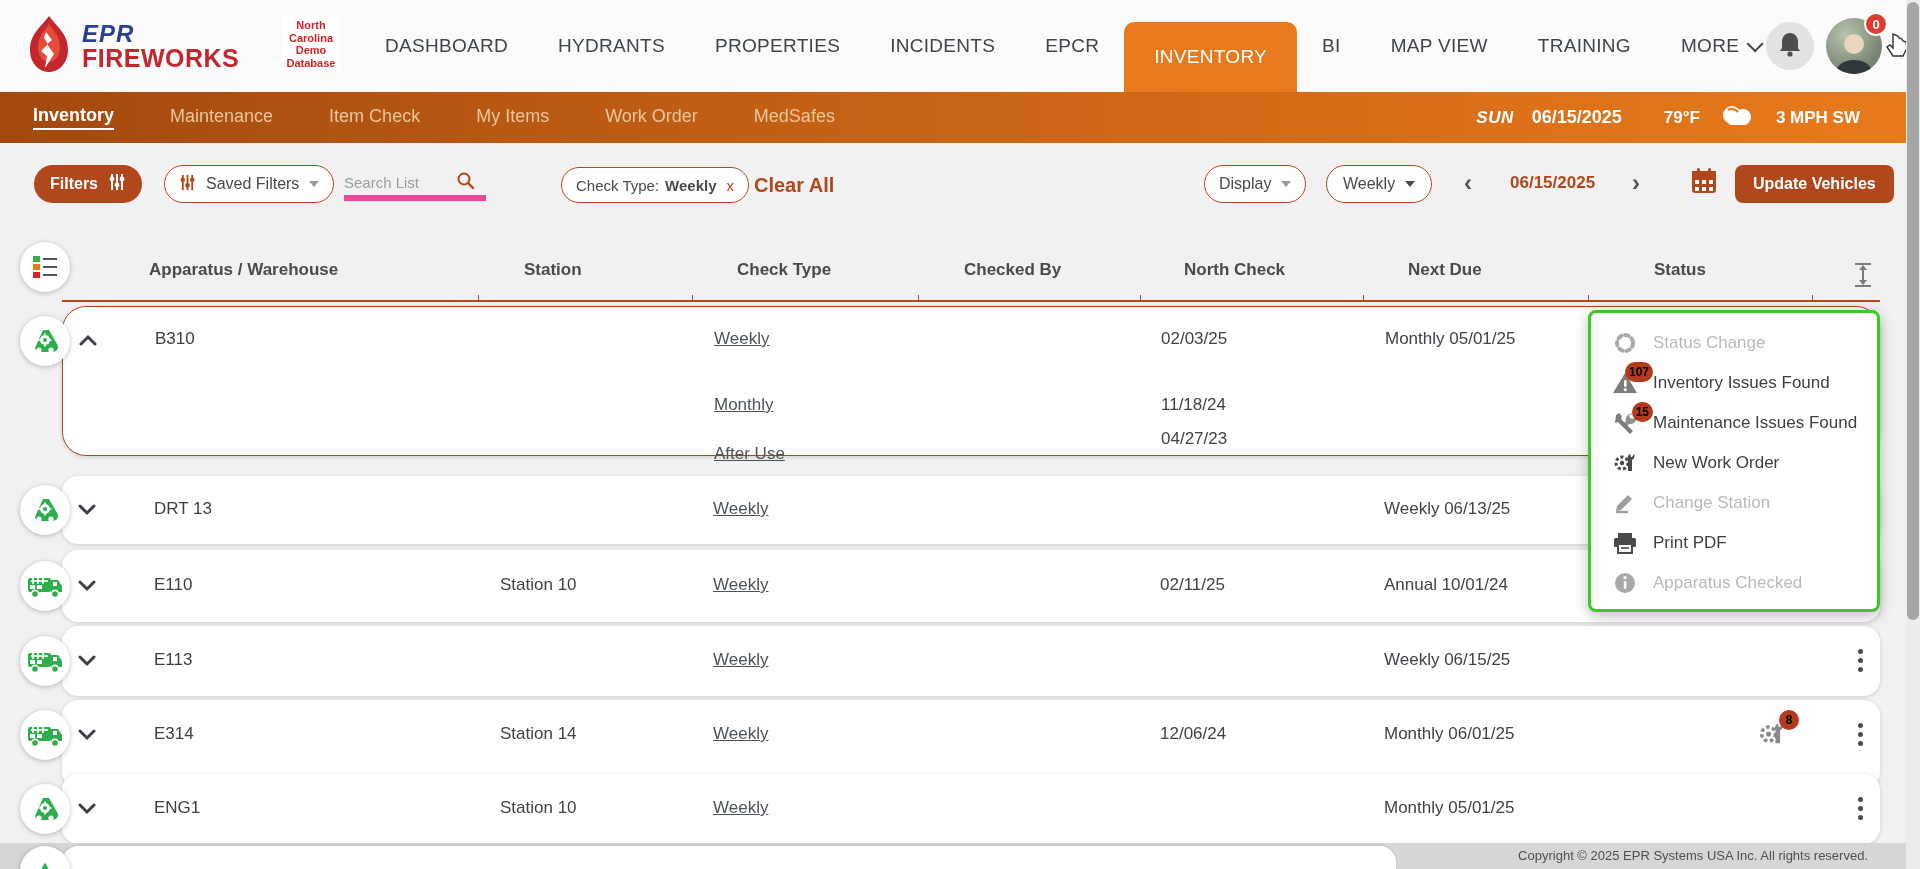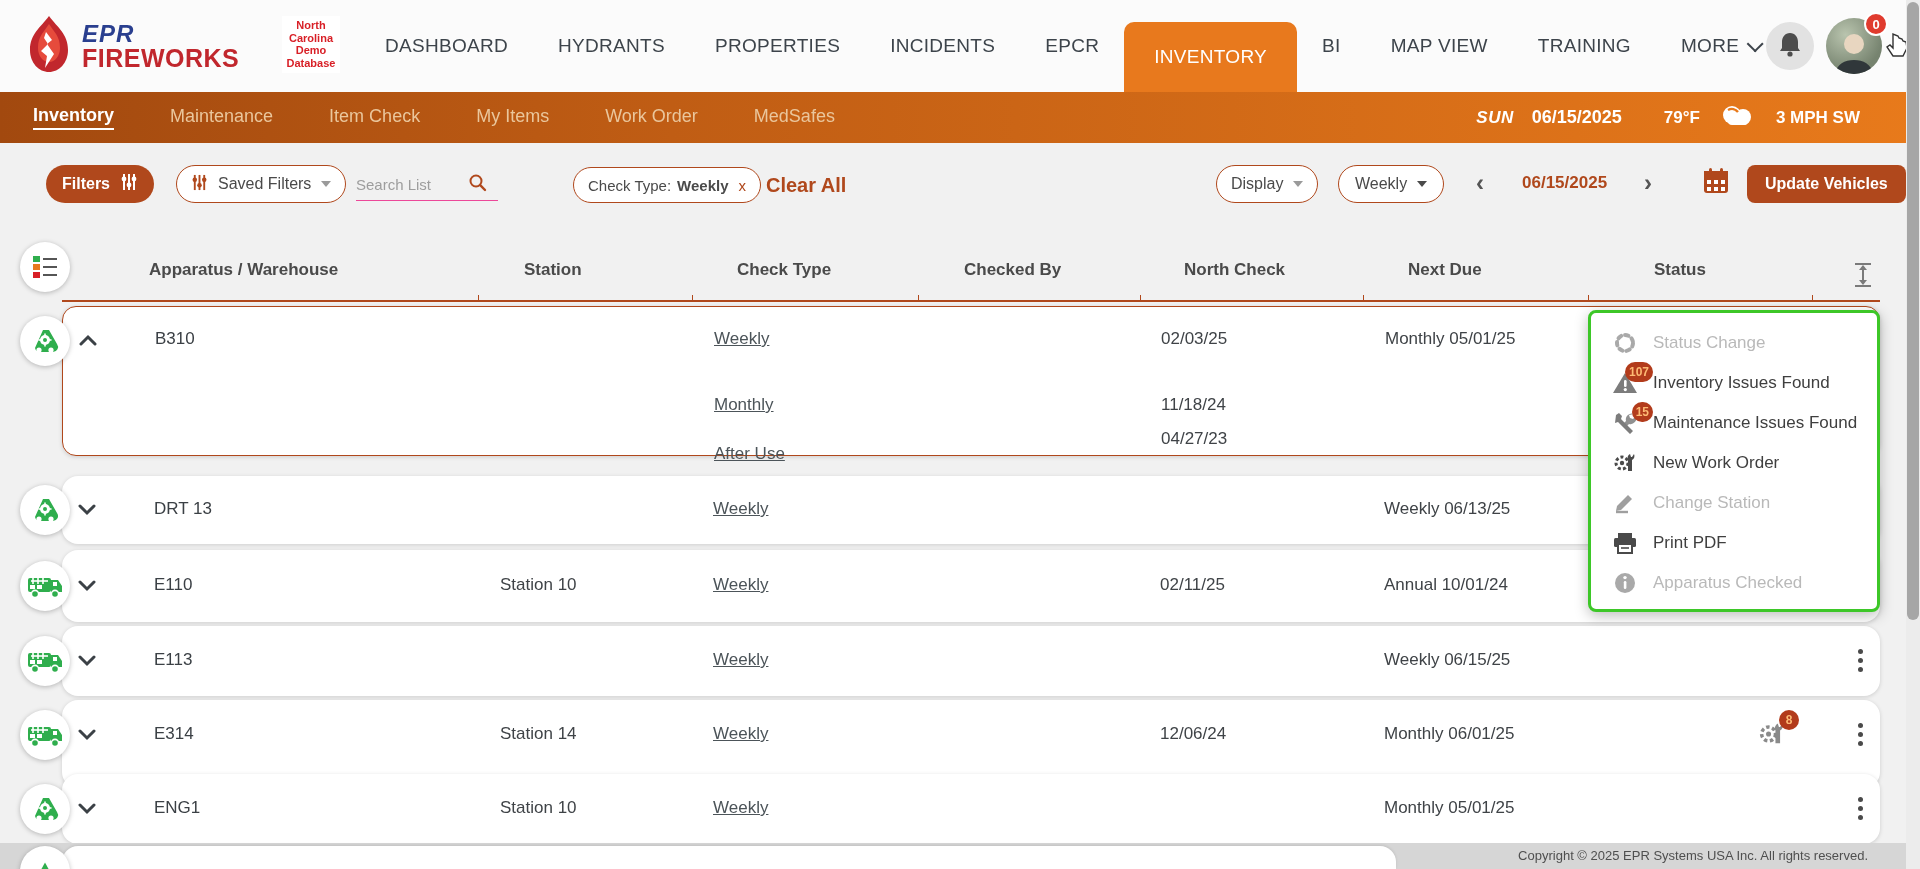--- a/index.html
+++ b/index.html
@@ -28,28 +28,28 @@
 
   
   .subnav { position:absolute; left:0; top:92px; width:1920px; height:51px; background:linear-gradient(90deg,#a2490f 0%, #c05d14 35%, #e87a1b 100%); display:flex; align-items:center; }
   .subnav-item { font-size:18px; color:#eac69c; margin-right:56px; cursor:pointer; padding-bottom:2px; white-space:nowrap; }
   .subnav-item:first-child { margin-left:33px; }
   .subnav-item.active { color:#fff; font-weight:bold; border-bottom:2px solid #fff; }
   .weather { position:absolute; right:60px; top:0; height:51px; display:flex; align-items:center; gap:18px; color:#fff; font-weight:bold; font-size:17px; }
   .weather .day { letter-spacing:.5px;font-style:italic; }
 
   
-  .filter-bar { position:absolute; left:16px; top:143px; width:1895px; height:72px; }
+  .filter-bar { position:absolute; left:4px; top:143px; width:1895px; height:72px; }
   .btn-rust { background:#b0481c; color:#fff; border:none; border-radius:19px; font-size:16px; font-weight:bold; display:flex; align-items:center; gap:10px; cursor:pointer; font-family:inherit; }
   .filters-btn { position:absolute; left:30px; top:22px; height:38px; padding:0 16px; }
   .pill { background:#fff; border:1.5px solid #b0481c; border-radius:19px; height:38px; display:flex; align-items:center; gap:10px; font-size:16px; color:#4a4a4a; cursor:pointer; }
   .saved-filters { position:absolute; left:160px; top:22px; padding:0 14px; }
   .caret-gray { width:0; height:0; border-left:5px solid transparent; border-right:5px solid transparent; border-top:6px solid #9a9a9a; }
   .caret-dark { width:0; height:0; border-left:5px solid transparent; border-right:5px solid transparent; border-top:6px solid #4a4a4a; }
-  .search-wrap { position:absolute; left:340px; top:26px; width:142px; border-bottom:1px solid #ec4899; height:32px; display:flex; align-items:center; }
+  .search-wrap { position:absolute; left:340px; top:26px; width:142px; border-bottom:6px solid #ec4899; height:32px; display:flex; align-items:center; }
   .search-wrap input { border:none; outline:none; background:transparent; font-size:15px; color:#555; width:112px; font-family:inherit; }
   .search-wrap input::placeholder { color:#9d9d9d; }
   .chip { position:absolute; left:557px; top:24px; height:36px; border:1.5px solid #b0481c; border-radius:18px; background:#fff; display:flex; align-items:center; padding:0 14px; gap:6px; font-size:15px; color:#4a4a4a; }
   .chip b { font-weight:bold; }
   .chip .chip-x { color:#b0481c; font-size:15px; margin-left:4px; cursor:pointer; }
   .clear-all { position:absolute; left:750px; top:31px; color:#b0481c; font-weight:bold; font-size:20px; cursor:pointer; }
   .display-pill { position:absolute; left:1200px; top:22px; padding:0 14px; }
   .weekly-pill { position:absolute; left:1322px; top:22px; padding:0 16px; }
   .date-nav-prev { position:absolute; left:1460px; top:26px; }
   .date-nav-next { position:absolute; left:1628px; top:26px; }
@@ -59,30 +59,30 @@
   .update-btn { position:absolute; left:1731px; top:22px; height:38px; padding:0 18px; border-radius:8px; }
 
   
   .table-head { position:absolute; left:0; top:252px; width:1920px; height:48px;margin-left:24px; }
   .th { position:absolute; top:8px; font-size:17px; font-weight:bold; color:#4a4a4a; white-space:nowrap; }
   .fit-icon { position:absolute; left:1828px; top:10px; cursor:pointer; }
   .head-rule { position:absolute; left:62px; top:300px; width:1818px; height:2px; background:#b0481c; }
   .head-tick { position:absolute; top:-5px; width:1px; height:7px; background:#b0481c; }
 
   .row-card { position:absolute; left:62px; width:1818px; background:#fff; border-radius:16px; box-shadow:0 1px 4px rgba(0,0,0,.15); }
-  .row-card.expanded { border:1px solid #b0481c; border-radius:14px; }
+  .row-card.expanded { border:1px solid #b0481c; border-radius:24px; }
   .cell { position:absolute; font-size:17px; color:#3f4347; white-space:nowrap; }
   .cell.name { font-size:17px; color:#3b4045; }
   .check-link { color:#4c5459; text-decoration:underline; cursor:pointer; }
   .caret-cell { position:absolute; left:16px; cursor:pointer; }
   .kebab { position:absolute; cursor:pointer; width:18px; display:flex; flex-direction:column; align-items:center; gap:4px; }
   .kebab i { width:5px; height:5px; border-radius:50%; background:#4a4a4a; display:block; }
   .row-icon-circle { position:absolute; width:50px; height:50px; border-radius:50%; background:#fff; box-shadow:0 1px 5px rgba(0,0,0,.25); display:flex; align-items:center; justify-content:center; z-index:5; }
   .status-wrap { position:absolute; }
-  .mini-badge { position:absolute; right:-12px; top:-10px; min-width:20px; height:20px; border-radius:10px; background:#b23b1b; color:#fdba74; font-size:12px; font-weight:bold; display:flex; align-items:center; justify-content:center; padding:0 4px; }
+  .mini-badge { position:absolute; right:-12px; top:-10px; min-width:20px; height:20px; border-radius:10px; background:#b23b1b; color:#000000; font-size:12px; font-weight:bold; display:flex; align-items:center; justify-content:center; padding:0 4px; }
 
   
   .context-menu { position:absolute; left:1588px; top:310px; width:292px; height:302px; background:#fff; border:3px solid #3dc728; border-radius:8px; box-shadow:0 4px 14px rgba(0,0,0,.25); z-index:40; padding-top:10px; }
   .menu-item { height:40px; display:flex; align-items:center; padding-left:20px; gap:14px; font-size:17px; color:#3f3f3f; cursor:pointer; white-space:nowrap; }
   .menu-item.disabled { color:#b9b9b9; cursor:default; }
   .mi-icon { position:relative; width:28px; height:26px; display:flex; align-items:center; justify-content:center; flex:0 0 28px; }
 
   
   .footer-band { position:absolute; left:0; top:843px; width:1920px; height:26px; background:#d6d6d6; }
   .footer-text { position:absolute; right:52px; top:848px; font-size:13px; color:#4f4f4f; }

